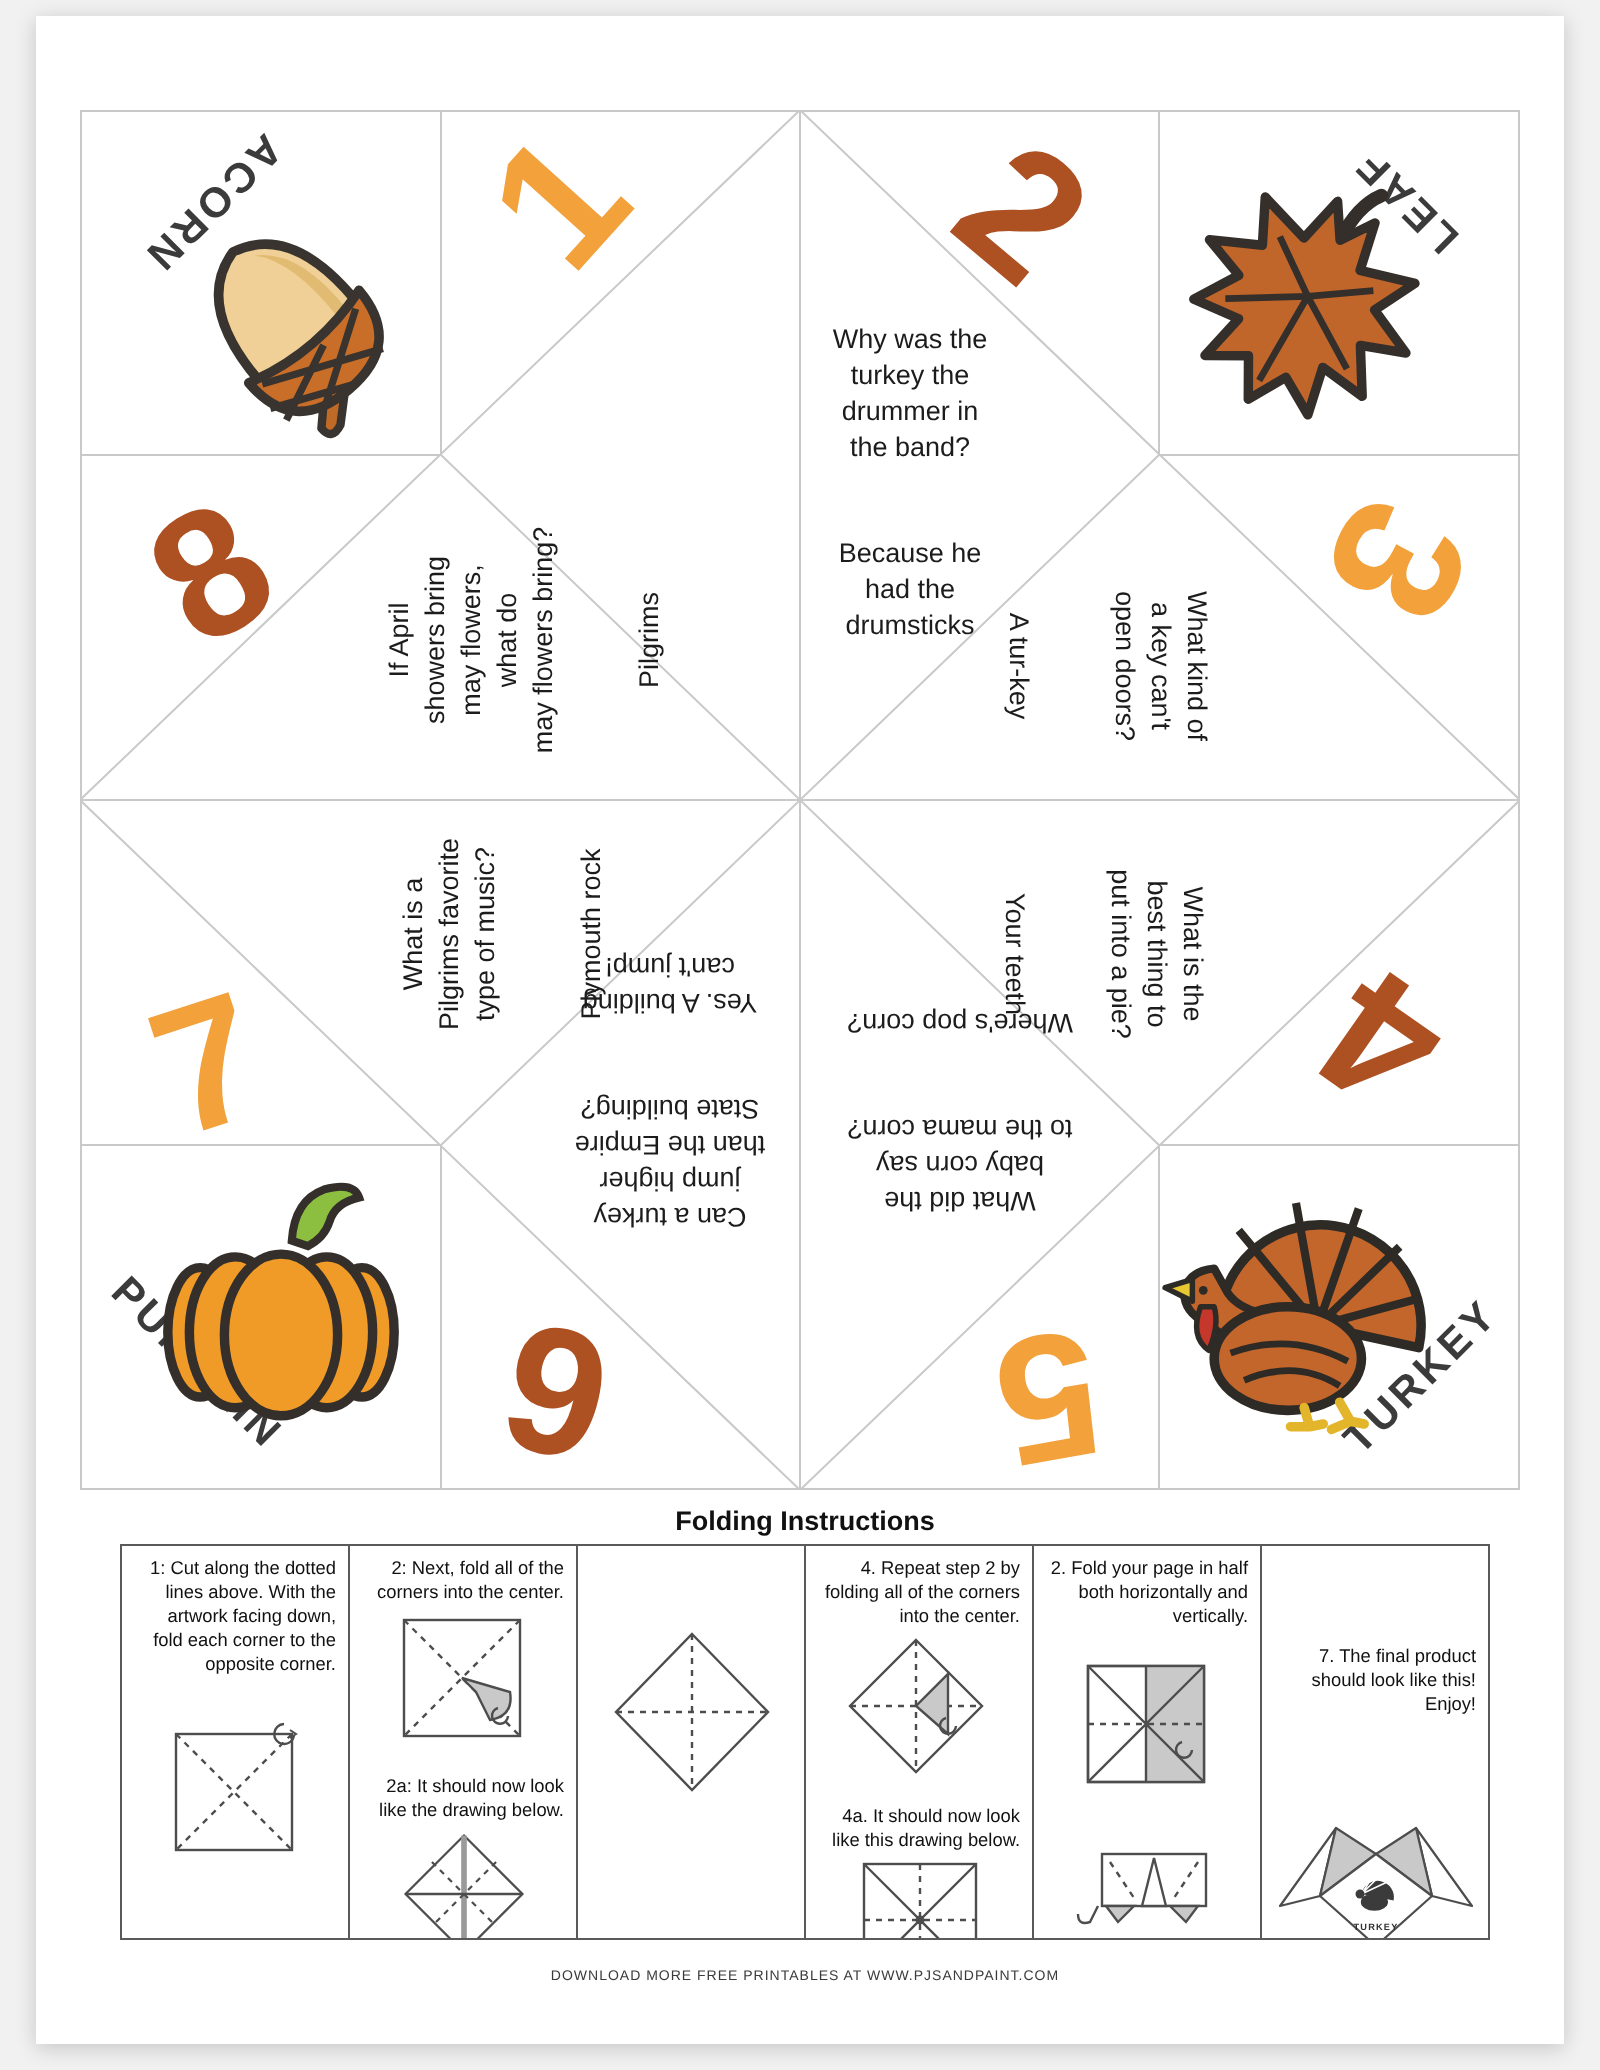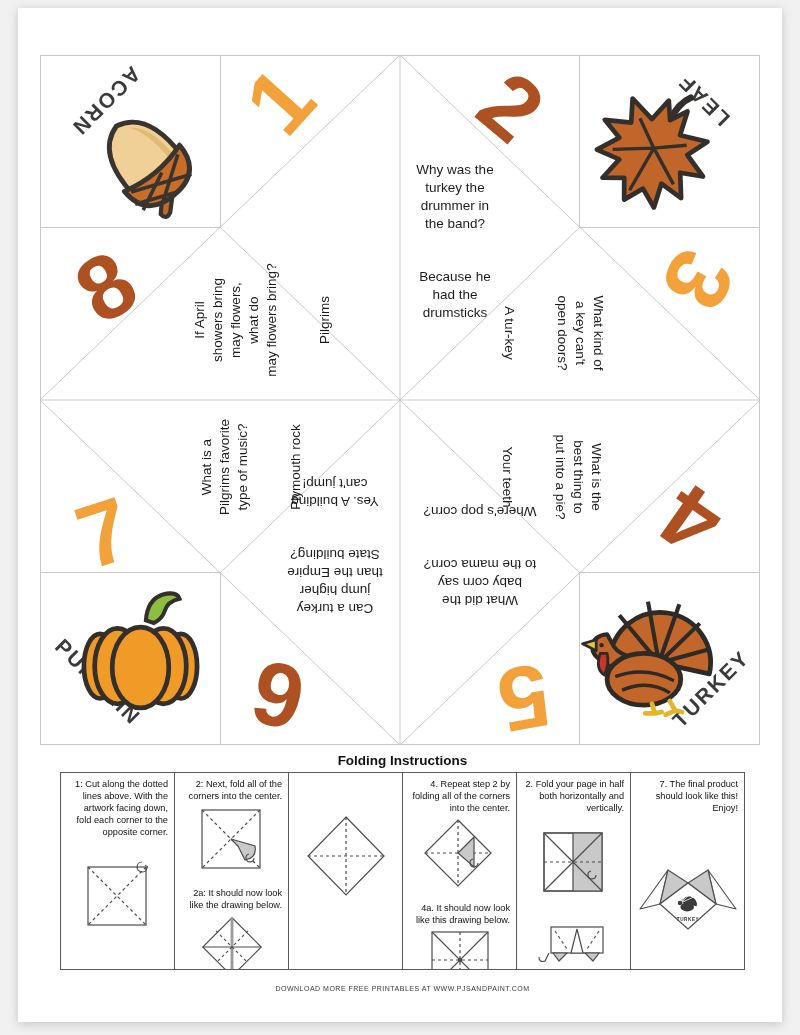--- a/index.html
+++ b/index.html
@@ -13,21 +13,21 @@
   .flap-num{position:absolute;font-weight:700;font-size:90px;line-height:1;transform-origin:center;}
   .joke{position:absolute;text-align:center;color:#1c1c1c;font-size:13.5px;line-height:18px;
         white-space:pre-line;transform-origin:center;}
   .joke .joke-a{margin-top:17px;}
   #fold-title{position:absolute;left:42px;top:745px;width:685px;text-align:center;
               font-weight:700;font-size:13.5px;color:#111;}
   #panels{position:absolute;left:42px;top:764px;width:685px;height:198px;display:flex;
           border:1.5px solid #5a5a5a;box-sizing:border-box;background:#fff;}
   .panel{flex:1;border-right:1.5px solid #5a5a5a;padding:6px 6px 4px;box-sizing:border-box;
          text-align:right;font-size:9.2px;line-height:1.3;color:#111;overflow:hidden;}
-  .panel:last-child{border-right:none;}
+  .panel:last-child{border-right:none;margin-top:44px;}
   .panel svg{display:block;margin:4px auto 0;}
   #footer{position:absolute;left:42px;top:977px;width:685px;text-align:center;font-size:7px;
           letter-spacing:.5px;color:#3a3a3a;}
 </style>
 </head>
 <body>
 
 <div id="sheet">
 
   <div id="catcher">

